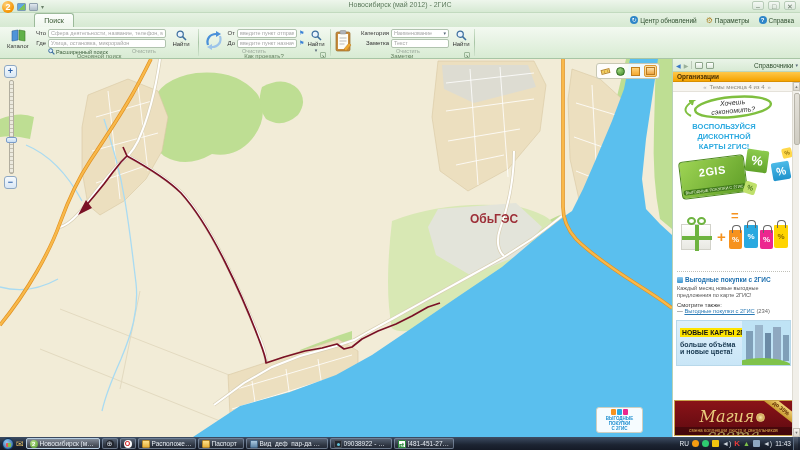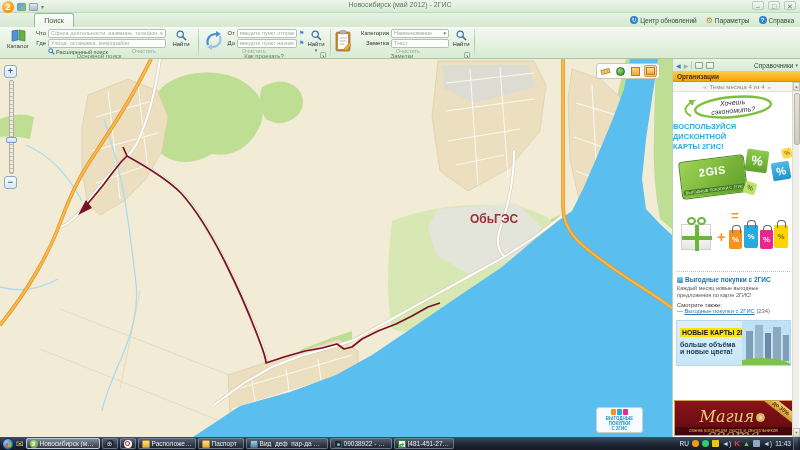--- a/index.html
+++ b/index.html
@@ -63,21 +63,21 @@
 .stic{font-size:6px;color:#3a78c8}
 .stic.dim{color:#9ab09a}
 .stsep{width:1px;height:8px;background:#bccab9}
 .stbox{width:8px;height:7px;border:1px solid #8fa68c;background:linear-gradient(#fff,#dce8da);border-radius:1px}
 #sdirs{margin-left:auto;font-size:6.5px;color:#2e4d2e;display:flex;align-items:center;gap:2px}
 #sheader{position:absolute;left:0;top:13px;width:128px;height:10px;background:linear-gradient(#ffc84a,#f5a300);border-bottom:1px solid #d98f00;font-size:6.5px;font-weight:bold;color:#4a2f00;line-height:10px;padding-left:4px}
 #spager{position:absolute;left:0;top:23px;width:128px;height:10px;background:#f7f5f0;border-bottom:1px solid #e5e2da;font-size:6px;color:#8a8a80;text-align:center;line-height:10px}
 #spager .pg{color:#aaa;padding:0 3px}
 #scontent{position:absolute;left:0;top:33px;width:121px;height:345px;background:#fff;overflow:hidden}
 #doodle{position:absolute;left:4px;top:2px;width:112px;height:26px}
-#headline{position:absolute;left:0;top:30px;width:102px;text-align:left;font-size:7.5px;font-weight:bold;color:#29a9e0;line-height:1.3}
+#headline{position:absolute;left:0;top:30px;width:102px;text-align:center;font-size:7.5px;font-weight:bold;color:#29a9e0;line-height:1.3}
 #cardwrap{position:absolute;left:0;top:54px;width:121px;height:64px}
 #gcard{position:absolute;left:7px;top:12px;width:66px;height:38px;background:linear-gradient(135deg,#9ed454,#5f9e27);border:1px solid #4e8a1f;border-radius:4px;transform:rotate(-7deg);color:#fff;text-align:center}
 #gcard .lg{font-size:11px;font-weight:bold;letter-spacing:.5px;margin-top:6px}
 #gcard .bd{display:inline-block;background:#3f7a1a;color:#eaf6d8;font-size:4px;border-radius:2px;padding:0 2px;margin-top:3px}
 .cube{position:absolute;color:#fff;font-weight:bold;text-align:center;border-radius:2px}
 .c1{right:26px;top:4px;width:22px;height:22px;background:linear-gradient(#8ccb4d,#61a32b);transform:rotate(8deg);font-size:13px;line-height:22px}
 .c2{right:4px;top:16px;width:18px;height:18px;background:linear-gradient(#4dbbe8,#1f93cc);transform:rotate(-10deg);font-size:11px;line-height:18px}
 .c3{right:38px;top:36px;width:12px;height:12px;background:#bfe06b;color:#4e7a1f;transform:rotate(18deg);font-size:7px;line-height:12px}
 .c4{right:2px;top:2px;width:10px;height:10px;background:#ffd84a;color:#9a7a10;transform:rotate(-14deg);font-size:6px;line-height:10px}
 #giftwrap{position:absolute;left:0;top:118px;width:121px;height:56px}

